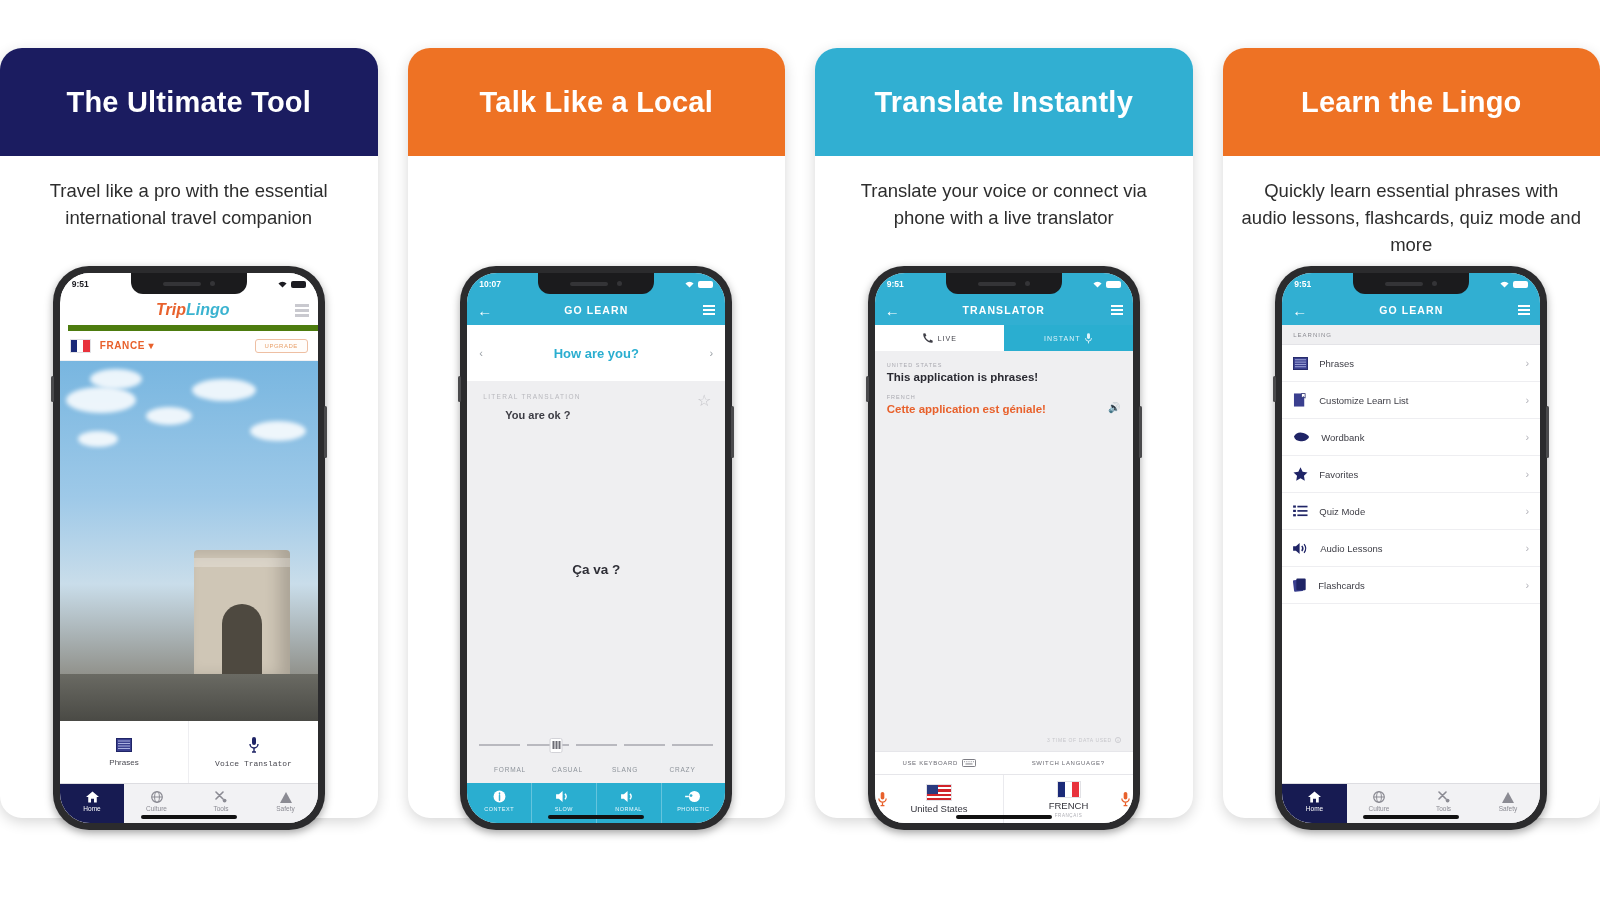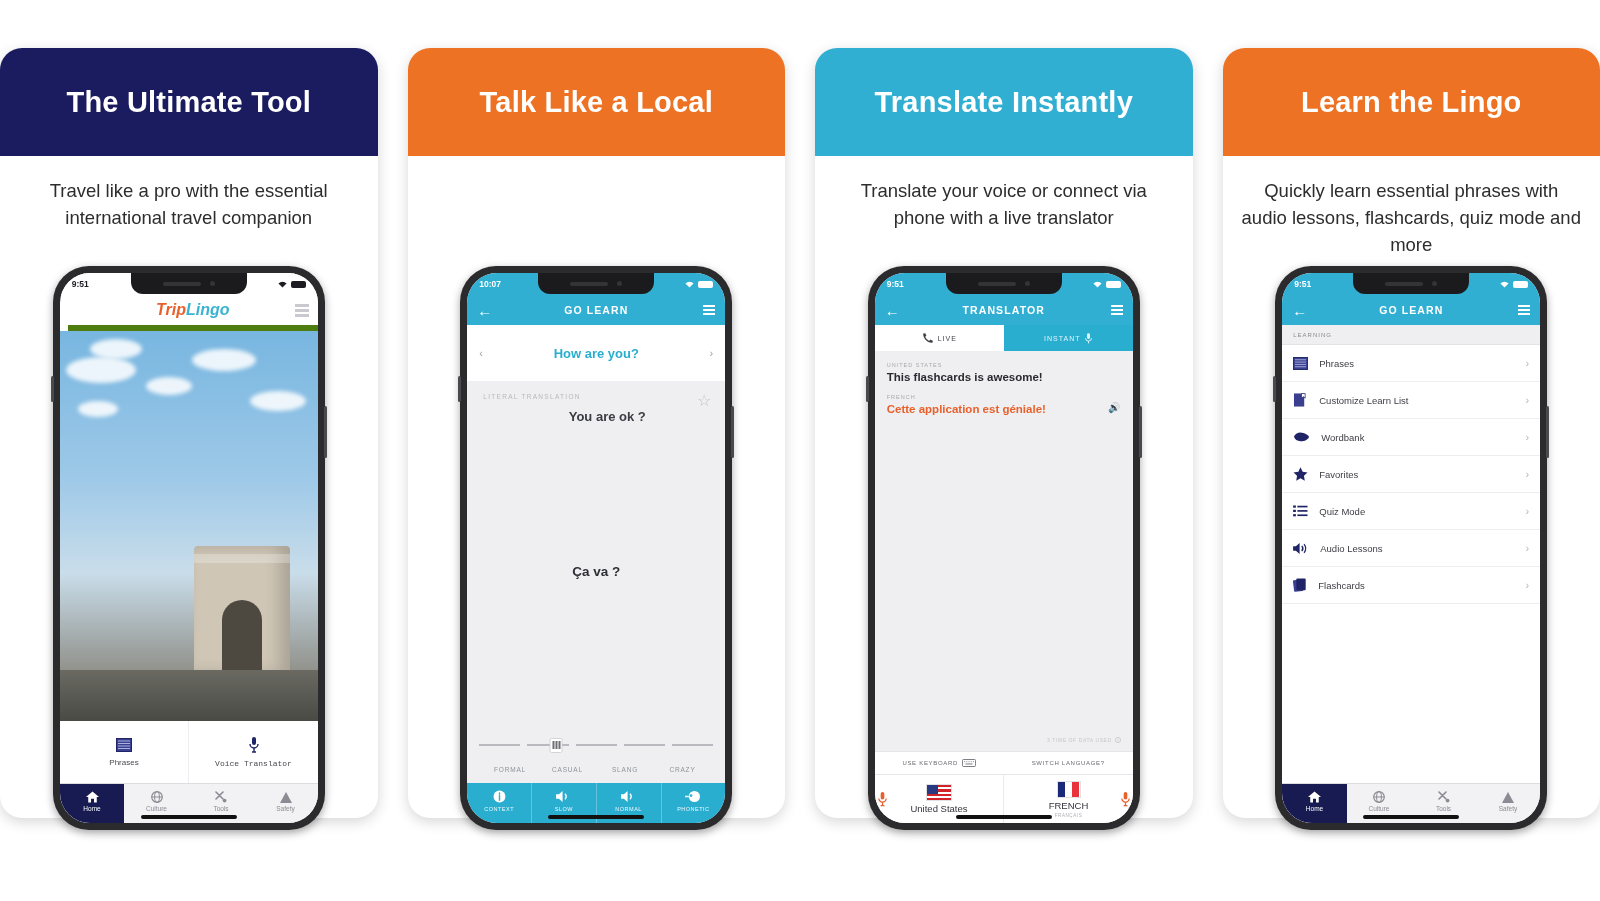--- a/index.html
+++ b/index.html
@@ -226,21 +226,21 @@
   .phrase-head .ar { position: absolute; color: #9aa0a6; font-size: 11px; }
   .phrase-head .ar.l { left: 12px; }
   .phrase-head .ar.r { right: 12px; }
 
   .lit-area {
     flex: 1 1 auto; min-height: 0; background: #efeff1;
     position: relative; padding: 12px 16px;
     display: flex; flex-direction: column;
   }
   .lit-label { font-size: 6.5px; color: #b8b8bd; letter-spacing: 1.3px; }
-  .lit-value { font-size: 13px; color: #3c3c44; margin: 9px 0 0 22px; font-weight: bold; text-align: center; }
+  .lit-value { font-size: 11px; color: #3c3c44; margin: 9px 0 0 22px; font-weight: bold; }
   .star-ic { position: absolute; right: 14px; top: 10px; color: #c3c3c8; font-size: 16px; }
   .cava { margin: auto auto; font-size: 13.5px; color: #2e2e36; font-weight: bold; }
 
   .slider-row { flex: none; background: #efeff1; padding: 8px 12px 0 12px; }
   .track { position: relative; height: 14px; display: flex; align-items: center; }
   .track .seg { flex: 1; height: 2px; background: #b9b9bf; }
   .track .gap { width: 7px; }
   .knob {
     position: absolute; left: 33%; transform: translateX(-50%);
     width: 13px; height: 15px; background: #fff; border: 1px solid #d2d2d7;
@@ -350,20 +350,29 @@
 
           <div class="tl-header">
             <div class="tl-logo"><span class="a">Trip</span><span class="b">Lingo</span></div>
             <span class="ham">
                 <i></i>
                 <i></i>
                 <i></i>
               </span>
           </div>
 
+          <div class="country-row">
+            <span class="flag-fr">
+                <i class="f1"></i>
+                <i class="f2"></i>
+                <i class="f3"></i>
+              </span>
+            <span class="country-name"><span>FRANCE</span> <span>▾</span></span>
+            <span class="upgrade-btn">UPGRADE</span>
+          </div>
 
           <div class="hero">
             <span class="cloud" style="width:70px;height:26px;left:6px;top:26px"></span>
             <span class="cloud" style="width:52px;height:20px;left:30px;top:8px"></span>
             <span class="cloud" style="width:46px;height:18px;left:86px;top:46px"></span>
             <span class="cloud" style="width:64px;height:22px;left:132px;top:18px"></span>
             <span class="cloud" style="width:40px;height:16px;left:18px;top:70px"></span>
             <span class="cloud" style="width:56px;height:20px;left:190px;top:60px"></span>
             <span class="arc"></span>
             <span class="ground"></span>
@@ -574,21 +583,21 @@
               <svg width="7" height="11" viewBox="0 0 8 12">
                   <rect x="2.3" y="0" width="3.4" height="6.6" rx="1.7" fill="#dff4fa"></rect>
                   <path d="M0.6 5.6a3.4 3.4 0 0 0 6.8 0" stroke="#dff4fa" stroke-width="1.1" fill="none"></path>
                   <path d="M4 9v2.6" stroke="#dff4fa" stroke-width="1.1"></path>
                 </svg>
             </div>
           </div>
 
           <div class="convo">
             <div class="cv-lbl">UNITED STATES</div>
-            <div class="cv-en">This flashcards is awesome!</div>
+            <div class="cv-en">This application is phrases!</div>
             <div class="cv-lbl">FRENCH</div>
             <div class="cv-row">
               <span class="cv-fr">Cette application est géniale!</span>
               <span class="cv-spk">🔊</span>
             </div>
             <div class="data-note">
               <span>3 TIME OF DATA USED</span>
               <svg width="6" height="6" viewBox="0 0 8 8">
                   <circle cx="4" cy="4" r="3.5" fill="none" stroke="#c6c6cb"></circle>
                   <path d="M4 2.2v0.6M4 3.6v2.4" stroke="#c6c6cb"></path>

